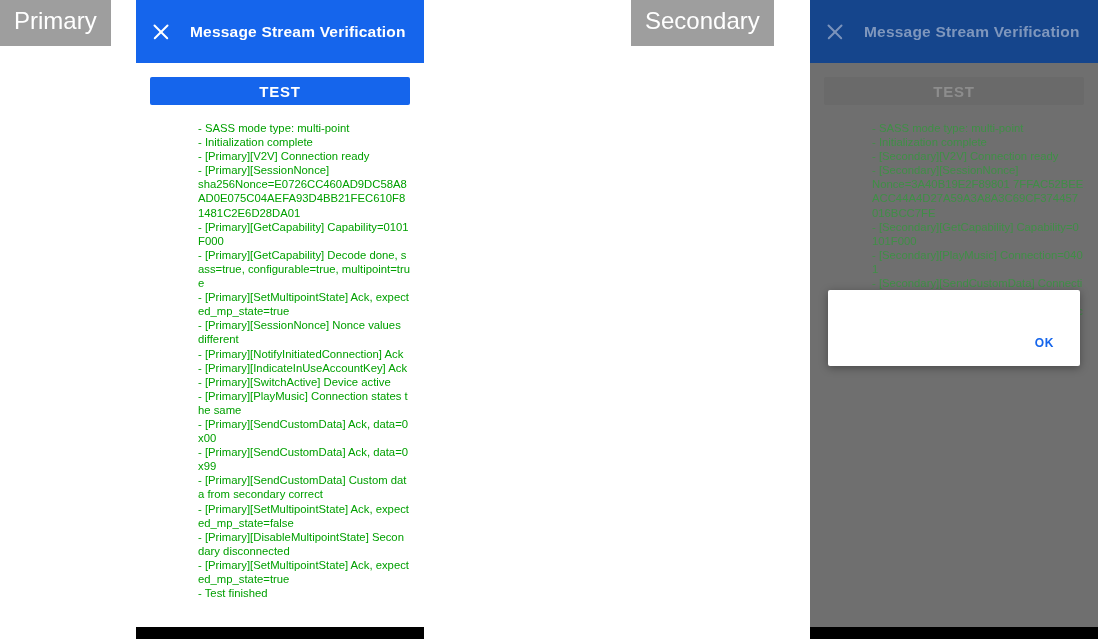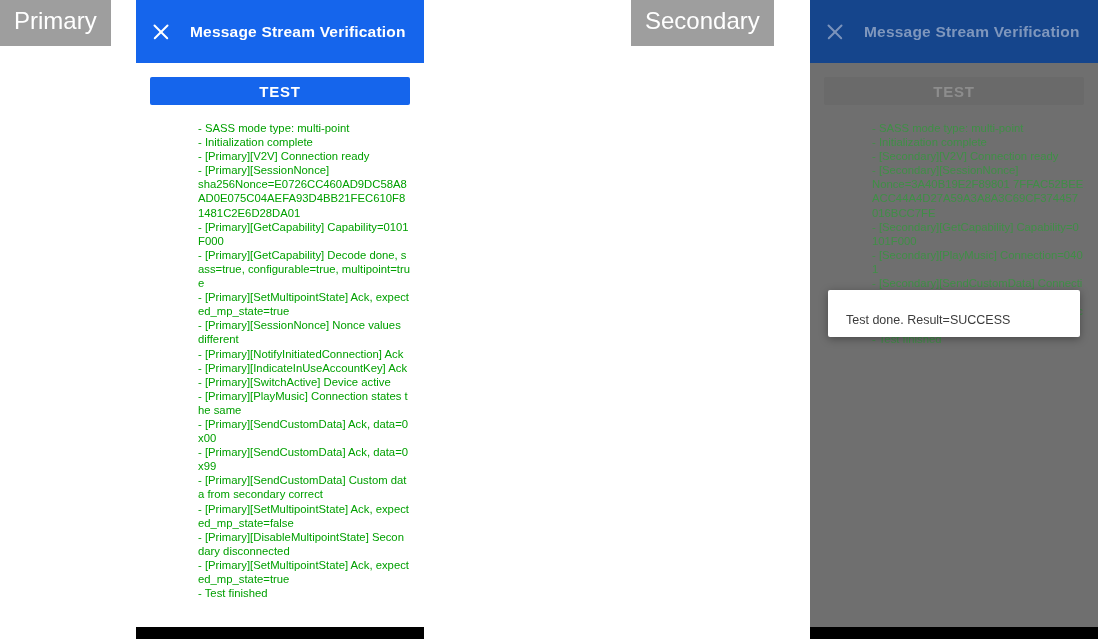--- a/index.html
+++ b/index.html
@@ -216,17 +216,19 @@
 - [Secondary][V2V] Connection ready
 - [Secondary][SessionNonce]
 Nonce=3A40B19E2F89801 7FFAC52BEEACC44A4D27A59A3A8A3C69CF374457016BCC7FE
 - [Secondary][GetCapability] Capability=0101F000
 - [Secondary][PlayMusic] Connection=0401
 - [Secondary][SendCustomData] Connection=0299
 - [Secondary][DisableMultipointState] Disconnected
 - Test finished</div>
 
     <div class="dialog">
-      <div class="dialog-message">Test done. Result=SUCCESS</div>
+      <div class="dialog-actions">
+        <button class="dialog-ok">OK</button>
+      </div>
     </div>
   </div>
   <div class="navbar"></div>
 </div>
 
 </body></html>

